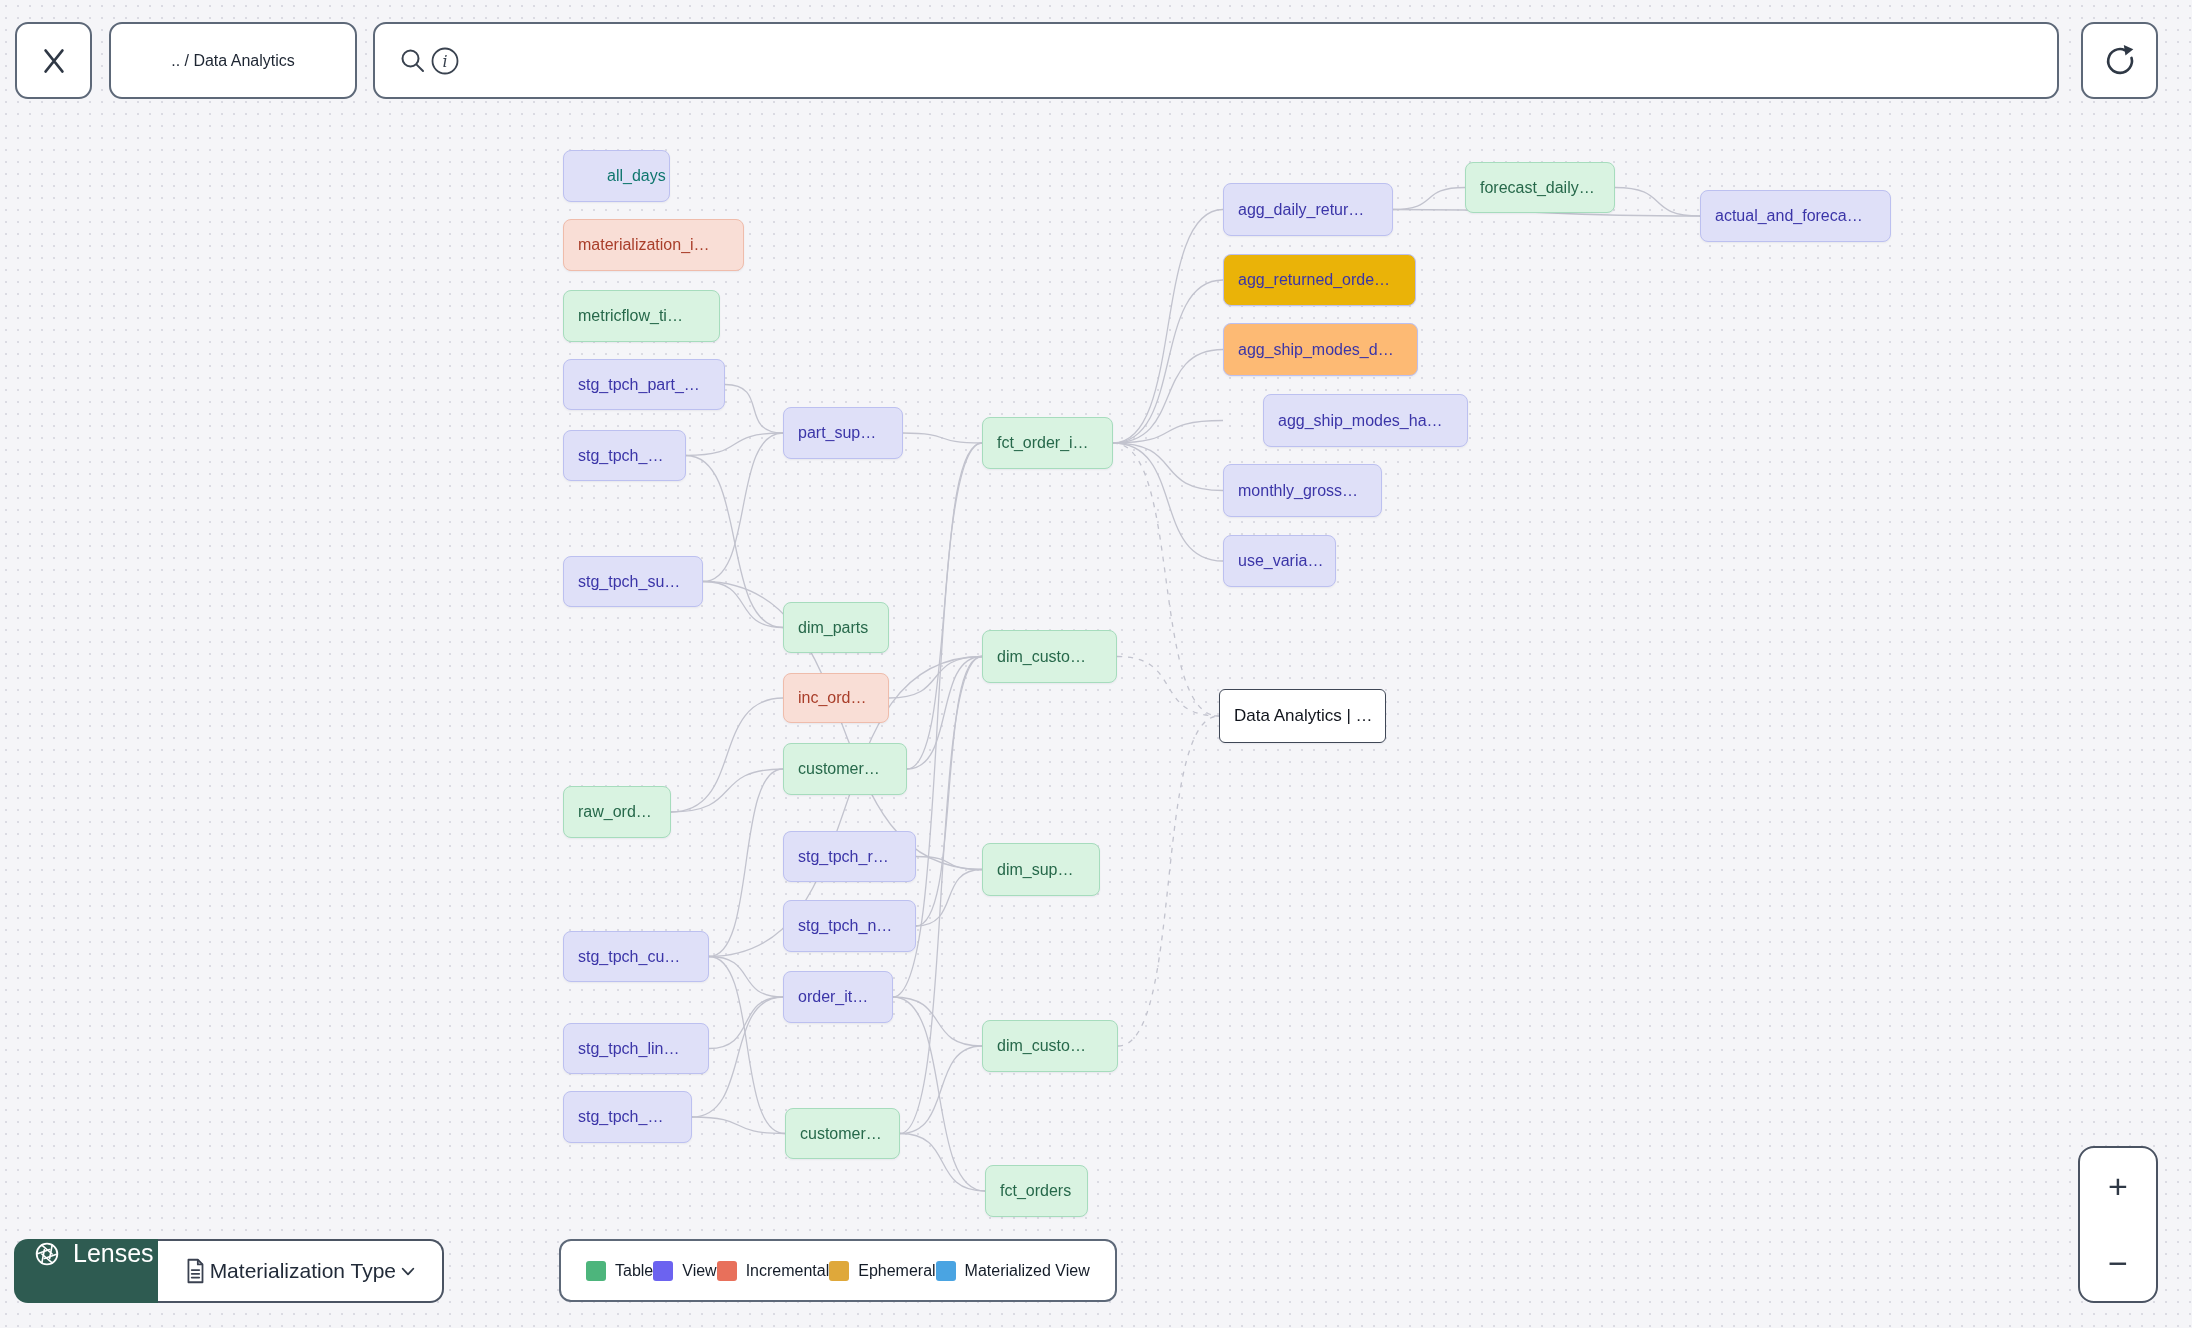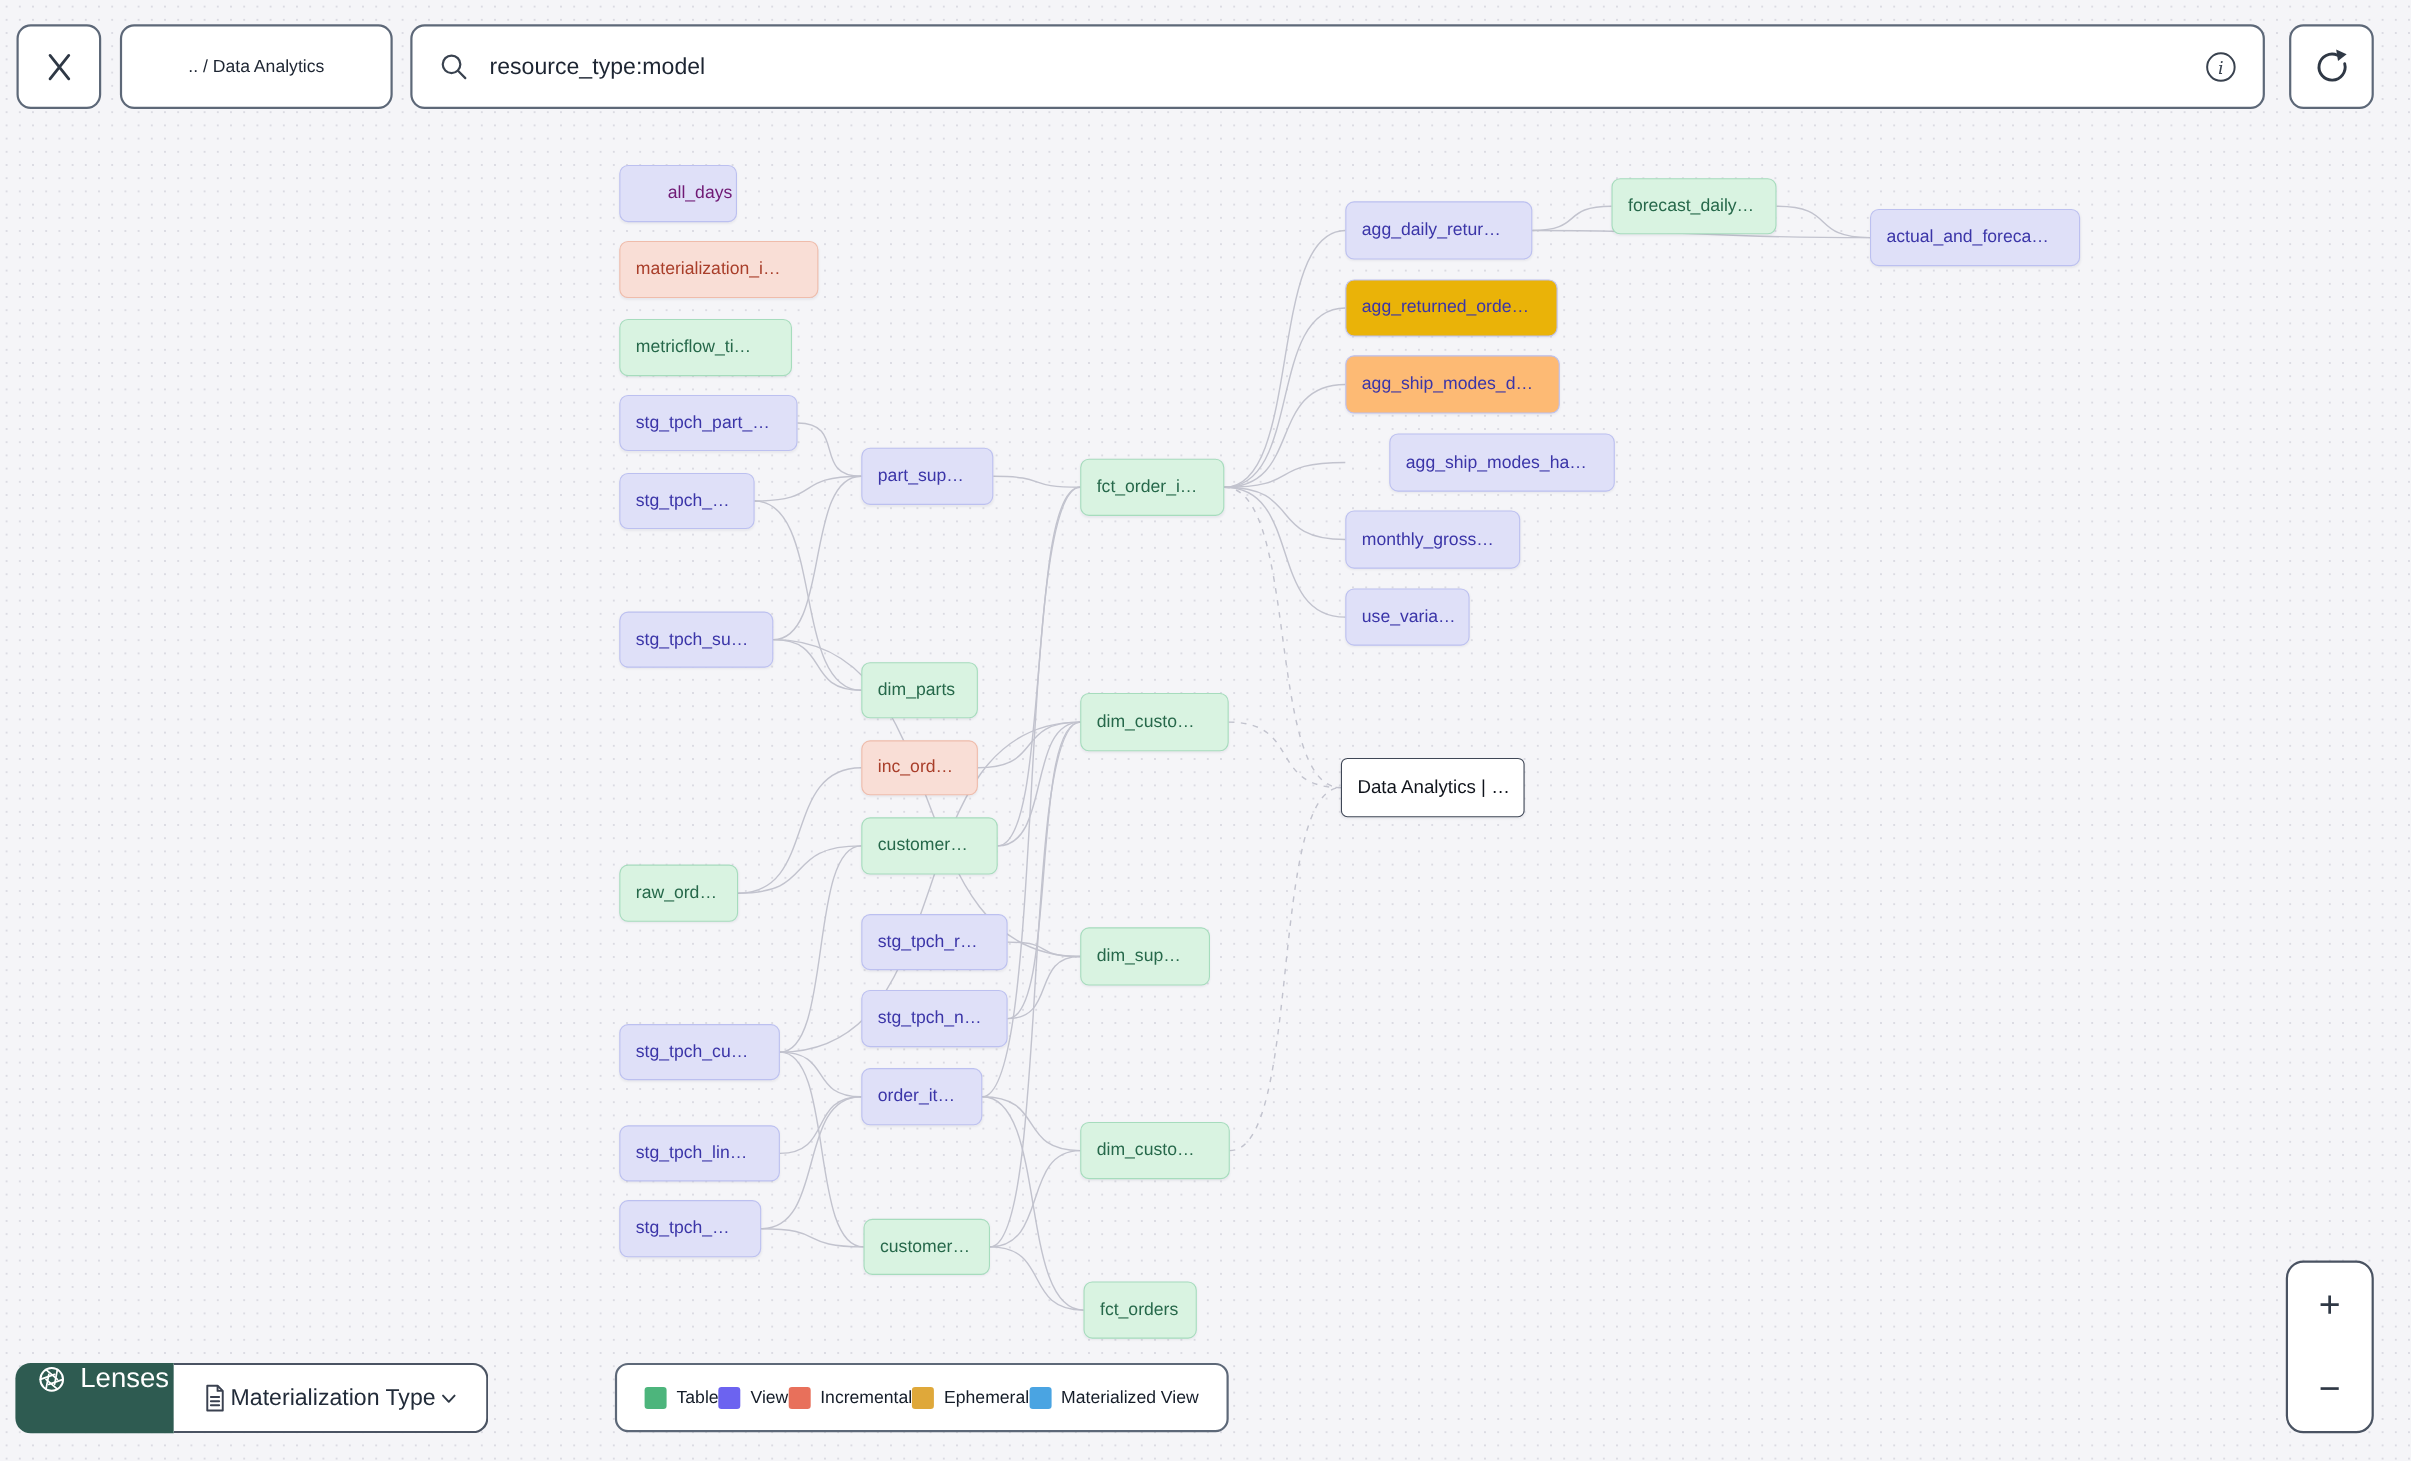--- a/index.html
+++ b/index.html
@@ -121,21 +121,21 @@
       <path d="M 1113 443 C 1184.5 443, 1151.5 490.5, 1223 490.5" fill="none" stroke="#c2c3ce" stroke-width="1.3"></path>
       <path d="M 1113 443 C 1184.5 443, 1151.5 561, 1223 561" fill="none" stroke="#c2c3ce" stroke-width="1.3"></path>
       <path d="M 1393 209.5 C 1439.8 209.5, 1418.2 187.5, 1465 187.5" fill="none" stroke="#c2c3ce" stroke-width="1.3"></path>
       <path d="M 1393 209.5 C 1563 209.5, 1530 216, 1700 216" fill="none" stroke="#c2c3ce" stroke-width="1.3"></path>
       <path d="M 1615 187.5 C 1670.25 187.5, 1644.75 216, 1700 216" fill="none" stroke="#c2c3ce" stroke-width="1.3"></path>
       <path d="M 1113 443 C 1181.9 443, 1150.1 716, 1219 716" fill="none" stroke="#c2c3ce" stroke-width="1.3" stroke-dasharray="5 6"></path>
       <path d="M 1117 656.5 C 1183.3 656.5, 1152.7 716, 1219 716" fill="none" stroke="#c2c3ce" stroke-width="1.3" stroke-dasharray="5 6"></path>
       <path d="M 1118 1046 C 1183.65 1046, 1153.35 716, 1219 716" fill="none" stroke="#c2c3ce" stroke-width="1.3" stroke-dasharray="5 6"></path>
     </svg>
   <div id="node-layer">
-      <div class="node view" style="left: 563px; top: 150px; width: 107px; height: 52px; background: rgb(223, 224, 248); border-color: rgb(188, 192, 240); color: #701a75; padding-left: 43px;">all_days</div>
+      <div class="node view" style="left: 563px; top: 150px; width: 107px; height: 52px; background: rgb(223, 224, 248); border-color: rgb(188, 192, 240); color: #0f766e; padding-left: 43px;">all_days</div>
       <div class="node incremental" style="left: 563px; top: 219px; width: 181px; height: 52px; background: rgb(249, 222, 214); border-color: rgb(239, 188, 171); color: rgb(169, 62, 42);">materialization_i…</div>
       <div class="node table" style="left: 563px; top: 290px; width: 157px; height: 52px; background: rgb(217, 243, 225); border-color: rgb(166, 220, 189); color: rgb(38, 104, 74);">metricflow_ti…</div>
       <div class="node view" style="left: 563px; top: 359px; width: 162px; height: 51px; background: rgb(223, 224, 248); border-color: rgb(188, 192, 240); color: rgb(59, 53, 168);">stg_tpch_part_…</div>
       <div class="node view" style="left: 563px; top: 430px; width: 123px; height: 51px; background: rgb(223, 224, 248); border-color: rgb(188, 192, 240); color: rgb(59, 53, 168);">stg_tpch_…</div>
       <div class="node view" style="left: 563px; top: 556px; width: 140px; height: 51px; background: rgb(223, 224, 248); border-color: rgb(188, 192, 240); color: rgb(59, 53, 168);">stg_tpch_su…</div>
       <div class="node table" style="left: 563px; top: 786px; width: 108px; height: 52px; background: rgb(217, 243, 225); border-color: rgb(166, 220, 189); color: rgb(38, 104, 74);">raw_ord…</div>
       <div class="node view" style="left: 563px; top: 931px; width: 146px; height: 51px; background: rgb(223, 224, 248); border-color: rgb(188, 192, 240); color: rgb(59, 53, 168);">stg_tpch_cu…</div>
       <div class="node view" style="left: 563px; top: 1023px; width: 146px; height: 51px; background: rgb(223, 224, 248); border-color: rgb(188, 192, 240); color: rgb(59, 53, 168);">stg_tpch_lin…</div>
       <div class="node view" style="left: 563px; top: 1091px; width: 129px; height: 52px; background: rgb(223, 224, 248); border-color: rgb(188, 192, 240); color: rgb(59, 53, 168);">stg_tpch_…</div>
       <div class="node view" style="left: 783px; top: 407px; width: 120px; height: 52px; background: rgb(223, 224, 248); border-color: rgb(188, 192, 240); color: rgb(59, 53, 168);">part_sup…</div>
@@ -171,21 +171,20 @@
 
 <div class="chrome-pill" id="breadcrumb">
   <span>.. / Data Analytics</span>
 </div>
 
 <div class="chrome-pill" id="searchbar">
   <svg class="ico" width="32" height="32" viewBox="0 0 32 32">
     <circle cx="13.5" cy="13.5" r="8" stroke="#39424f" stroke-width="2" fill="none"></circle>
     <line x1="19.6" y1="19.6" x2="26" y2="26" stroke="#39424f" stroke-width="2" stroke-linecap="round"></line>
   </svg>
-  <input type="text" spellcheck="false" value="resource_type:model" style="">
   <svg class="ico" width="32" height="32" viewBox="0 0 32 32" style="cursor:pointer;">
     <circle cx="16" cy="16" r="12.5" stroke="#39424f" stroke-width="1.8" fill="none"></circle>
     <text x="16" y="22" text-anchor="middle" font-family="DejaVu Serif, serif" font-size="16" fill="#39424f" font-style="italic">i</text>
   </svg>
 </div>
 
 <button class="chrome-btn" id="refresh-btn">
   <svg class="ico" width="38" height="38" viewBox="0 0 32 32">
     <path d="M20.2 6.9 A10 10 0 1 0 25.7 13.4" fill="none" stroke="#2f3845" stroke-width="2.2" stroke-linecap="round"></path>
     <path d="M19.2 2.6 L27.2 6.2 L20.6 11.4 Z" fill="#2f3845"></path>

